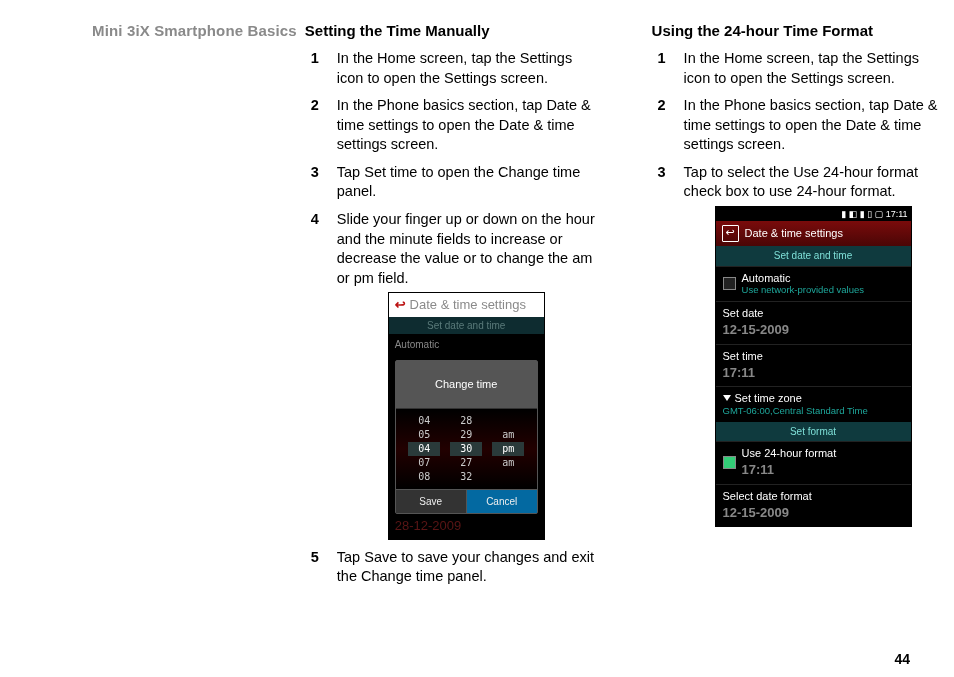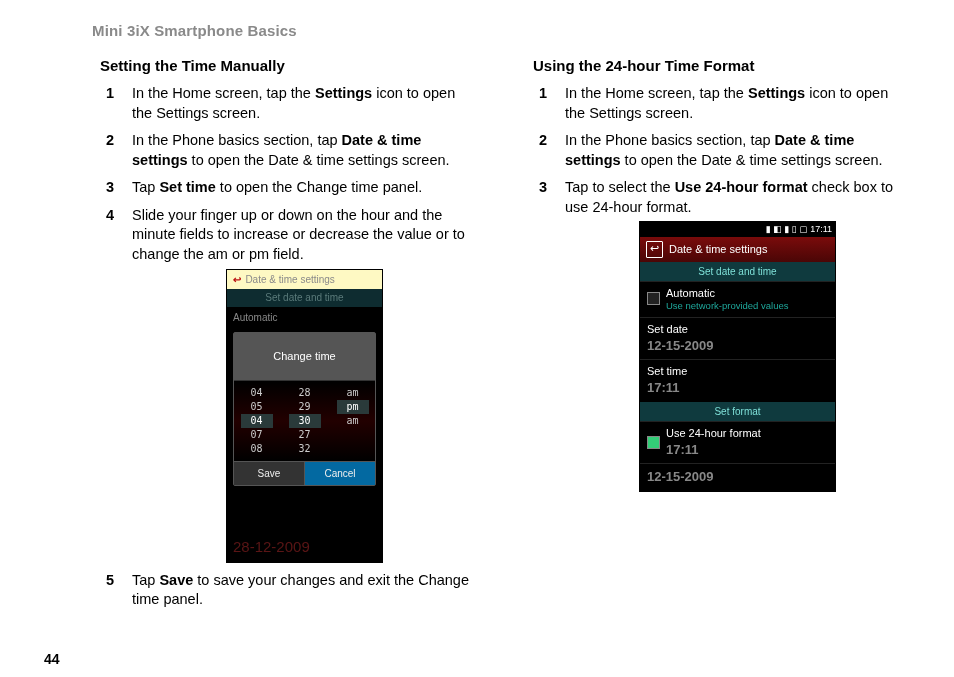--- a/index.html
+++ b/index.html
@@ -8,21 +8,21 @@
     font-size: 14.5px;
     color: #000;
     background: #fff;
   }
   .page {
     width: 954px;
     height: 677px;
     box-sizing: border-box;
     padding: 22px 44px 10px 92px;
     display: flex;
-    flex-direction: column;
+    flex-direction: row;
   }
   .chapter {
     font-weight: 700;
     color: #8a8a8a;
     font-size: 15px;
     letter-spacing: .01em;
     font-stretch: condensed;
     margin-bottom: 18px;
   }
   .columns {
@@ -50,39 +50,39 @@
     margin-bottom: 8px;
     line-height: 1.35;
   }
   ol.steps > li::before {
     content: counter(step);
     position: absolute;
     left: 14px;
     top: 0;
     font-weight: 700;
   }
-  b.inline { font-weight: 700; }
+  b.inline { font-weight: 400; }
   .phone-shot {
     display: block;
     margin: 4px auto 6px auto;
   }
 
   
   .pL {
     width: 155px;
     background: #000;
     border: 1px solid #000;
     font-size: 11px;
     color: #ddd;
   }
   .pL .dtbar {
-    background: #fef9c3;
+    background: #ffffff;
     color: #8a8a8a;
     padding: 3px 6px;
-    font-size: 10px;
+    font-size: 13px;
   }
   .pL .dtbar .back { color: #b11; font-weight: 700; margin-right: 4px; }
   .pL .subhead {
     background: #0e2c30;
     color: #5a7a7a;
     text-align: center;
     font-size: 10px;
     padding: 2px 0;
   }
   .pL .auto {
@@ -100,30 +100,31 @@
   .pL .panel-title {
     background: #555;
     color: #fff;
     font-size: 11px;
     padding: 16px 0;
     border-bottom: 1px solid #333;
   }
   .pL .wheels {
     display: flex;
     justify-content: center;
-    gap: 16px;
+    gap: 10px;
     padding: 5px 0;
     background: linear-gradient(#000,#200,#000);
+    align-items: center;
   }
   .pL .wheel { width: 32px; text-align: center; font-size: 10px; line-height: 14px; color: #ccc; font-family: monospace; }
   .pL .wheel .sel { background: #2a3a3a; color: #fff; }
   .pL .btnrow { display:flex; border-top:1px solid #555; }
   .pL .btnrow div { flex:1; text-align:center; padding:5px 0; font-size:10px; background:#333; color:#eee; }
   .pL .btnrow div + div { border-left:1px solid #555; background:#0369a1; }
-  .pL .foot { color:#5a1515; font-size:15px; padding:3px 6px 4px;margin-top:48px; }
+  .pL .foot { color:#5a1515; font-size:13px; padding:3px 6px 4px; }
 
   
   .pR {
     width: 195px;
     background: #000;
     border: 1px solid #000;
     font-size: 11px;
     color: #ddd;
   }
   .pR .status { text-align: right; color:#fff; font-size:9px; padding:1px 3px; background:#000; }
@@ -257,29 +258,34 @@
               </span>
             </div>
             <div class="row">
               <div class="rowT">Set date</div>
               <div class="rowSg">12-15-2009</div>
             </div>
             <div class="row">
               <div class="rowT">Set time</div>
               <div class="rowSg">17:11</div>
             </div>
+            <div class="row stz">
+              <div class="rowT"><span class="tri"></span><span>Set time zone</span></div>
+              <div class="rowS">GMT-06:00,Central Standard Time</div>
+            </div>
             <div class="sec">Set format</div>
             <div class="row withcb">
               <span class="cb on"></span>
               <span>
                 <div class="rowT">Use 24-hour format</div>
                 <div class="rowSg">17:11</div>
               </span>
             </div>
             <div class="row">
+              <div class="rowT">Select date format</div>
               <div class="rowSg">12-15-2009</div>
             </div>
           </div>
         </li>
       </ol>
     </div>
 
   </div>
 
   <div class="pagenum">44</div>

